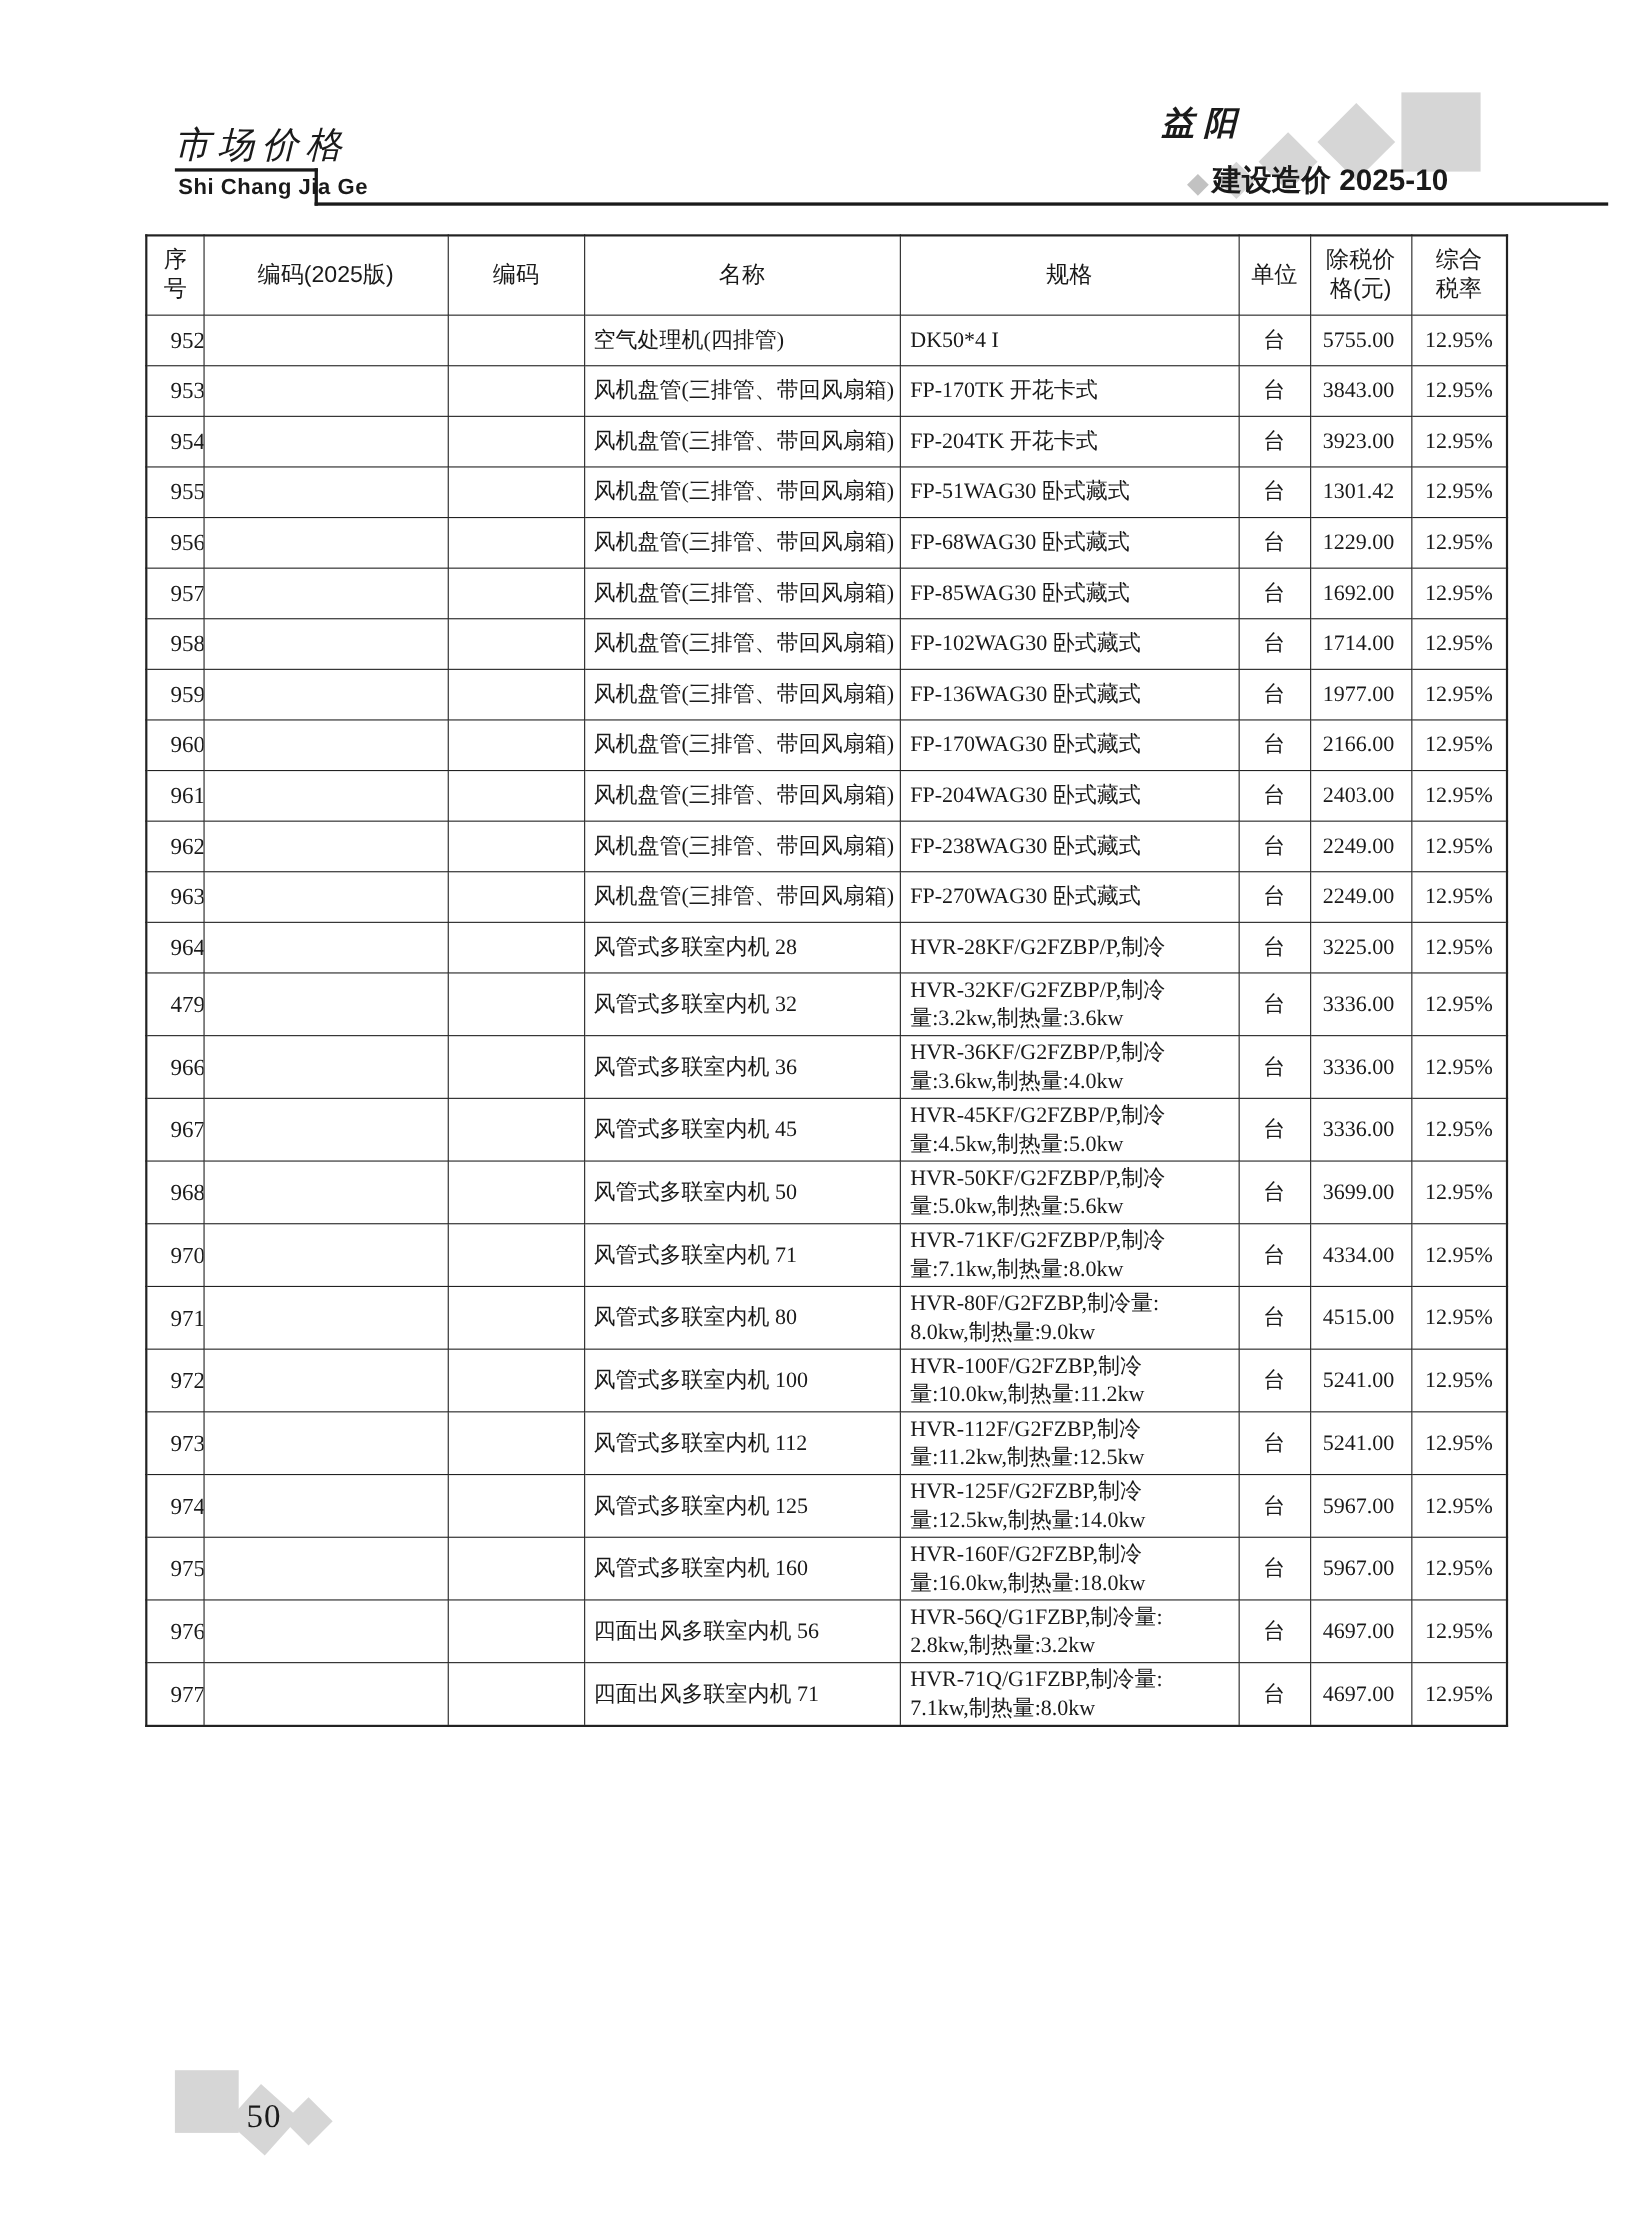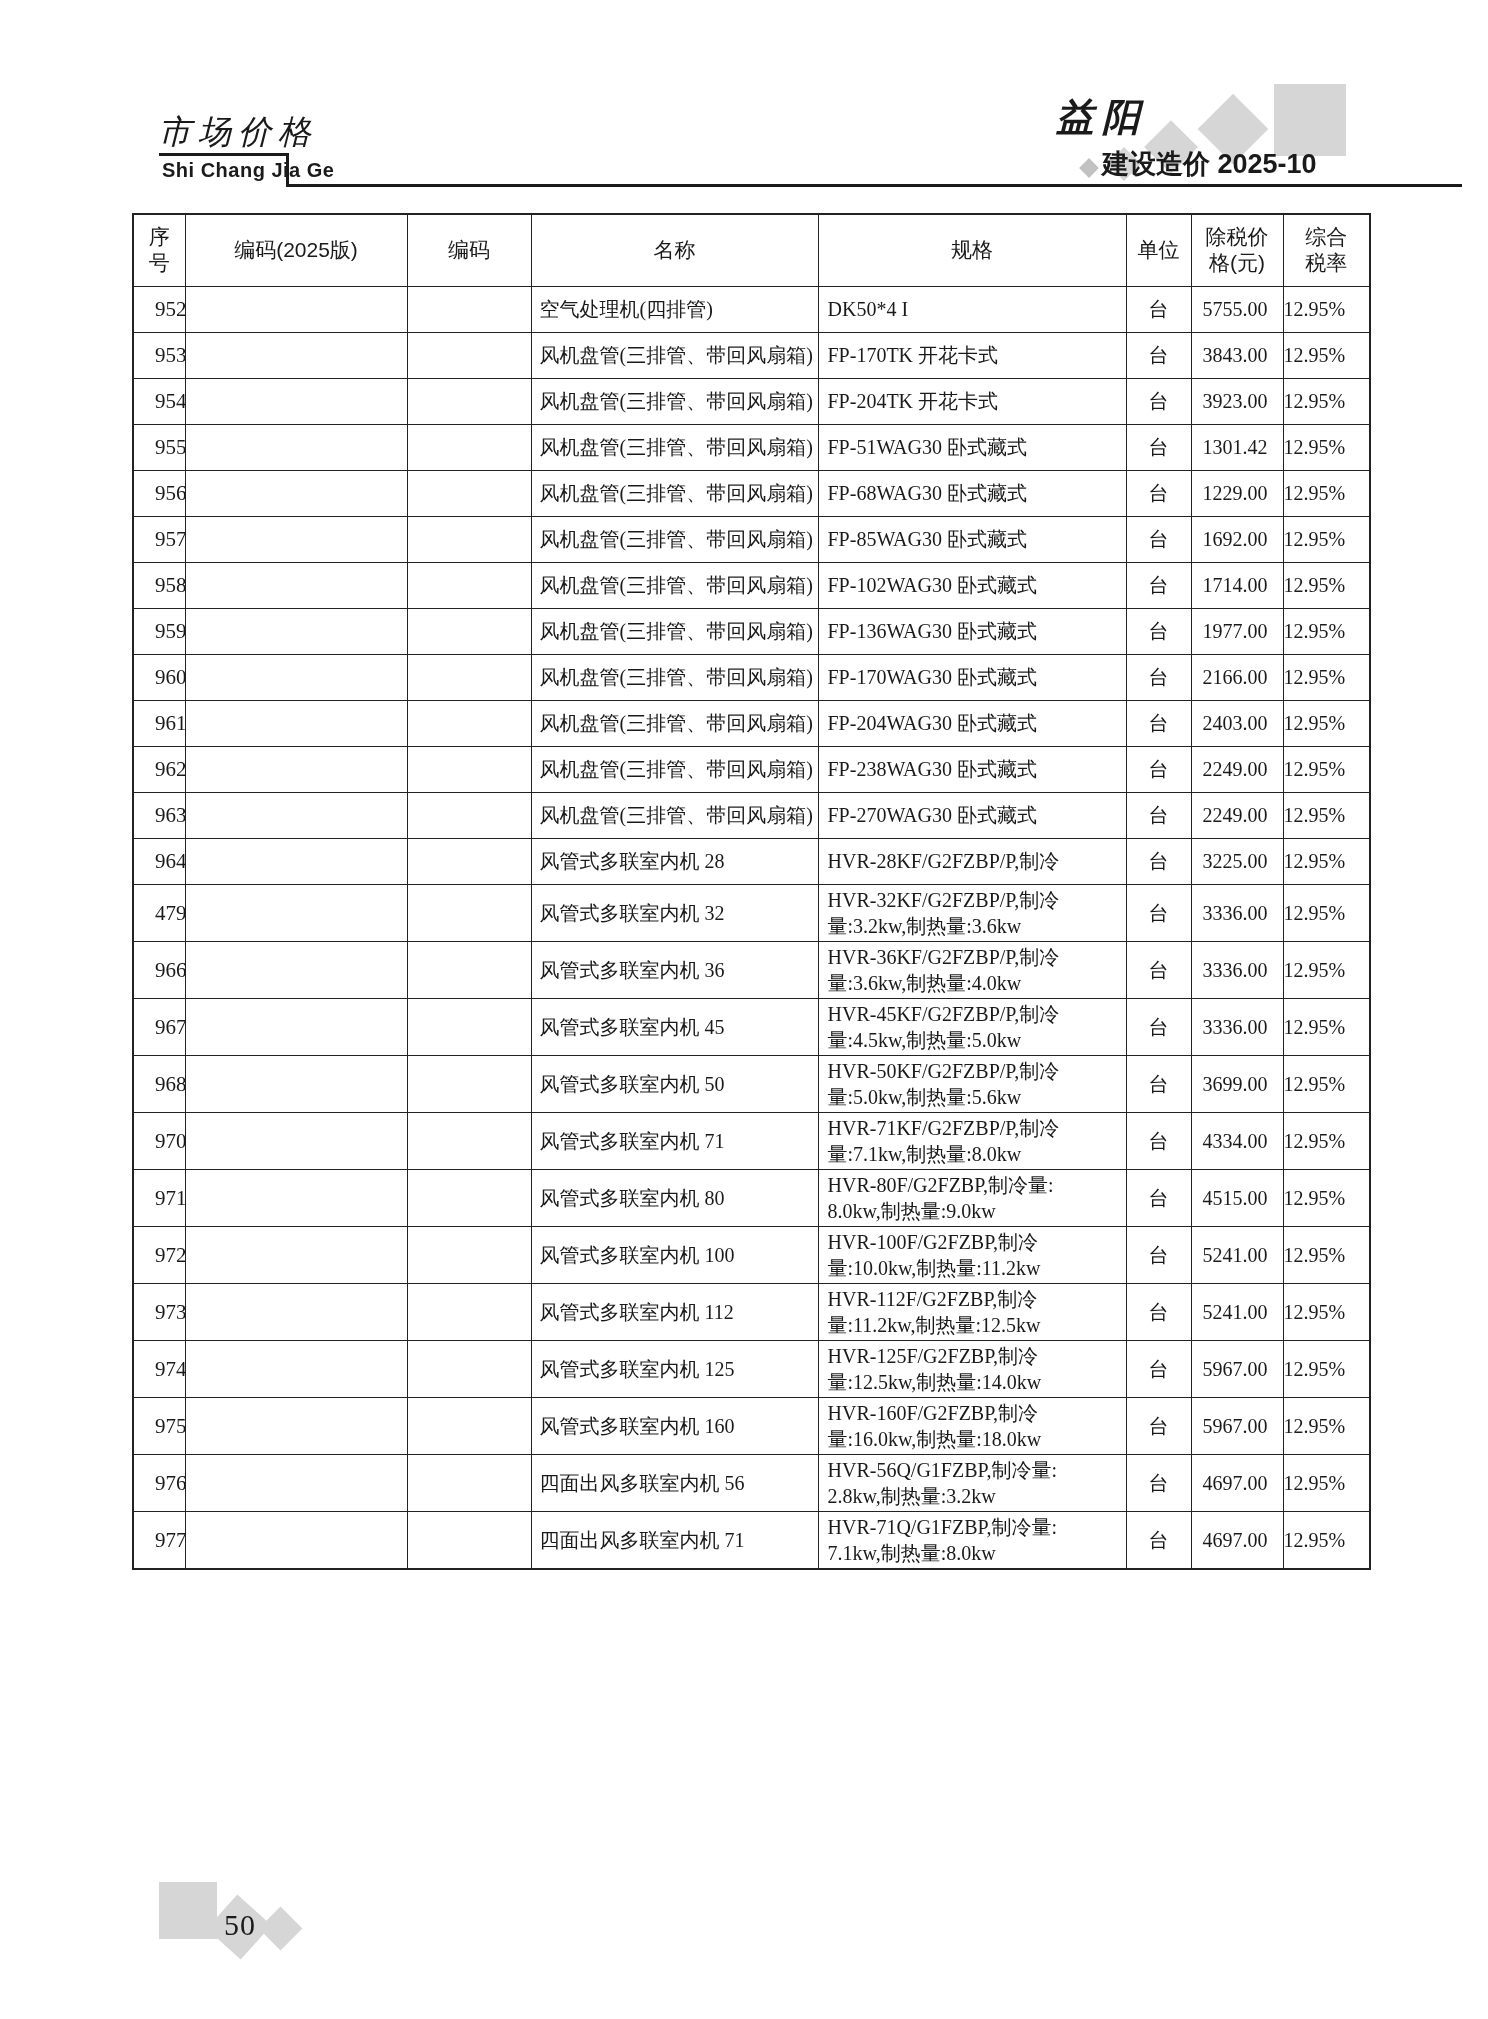--- a/index.html
+++ b/index.html
@@ -25,21 +25,21 @@
   .brand-py{
     position:absolute;left:162px;top:159px;
     font-family:"Liberation Sans","DejaVu Sans",sans-serif;
     font-size:20px;font-weight:bold;letter-spacing:0.5px;white-space:nowrap;
   }
   .rule-a{position:absolute;left:159px;top:153px;width:130px;height:3px;background:var(--ink);}
   .rule-v{position:absolute;left:286px;top:153px;width:3px;height:34px;background:var(--ink);}
   .rule-b{position:absolute;left:286px;top:184px;width:1176px;height:3px;background:var(--ink);}
   .region{
     position:absolute;left:1056px;top:92px;
-    font-size:38px;font-weight:bold;font-style:italic;
+    font-size:30px;font-weight:bold;font-style:italic;
     letter-spacing:8px;white-space:nowrap;
   }
   .issue{
     position:absolute;left:1102px;top:146px;
     font-family:"Liberation Sans","DejaVu Sans",sans-serif;
     font-size:27px;font-weight:bold;white-space:nowrap;
   }
   .decor{position:absolute;background:var(--decor);}
   .rot{transform:rotate(45deg);}
   .d-sq{left:1274px;top:84px;width:72px;height:72px;}
@@ -66,21 +66,21 @@
     font-weight:500;font-size:21px;text-align:center;
     white-space:pre-line;
   }
   table.price tbody tr{height:46px;}
   td.c-seq{text-align:right;padding-left:21px;font-size:21px;}
   td.c-code2025,td.c-code{text-align:center;}
   td.c-name{text-align:left;padding:2px 4px 2px 8px;}
   td.c-spec{text-align:left;padding:2px 4px 2px 9px;white-space:pre-line;}
   td.c-unit{text-align:center;}
   td.c-price{text-align:center;padding-right:4px;}
-  td.c-tax{}
+  td.c-tax{text-align:center;}
   
   .f-sq{left:159px;top:1882px;width:58px;height:57px;}
   .f-d1{left:216px;top:1904px;width:46px;height:46px;transform:rotate(42deg);}
   .f-d2{left:265px;top:1913px;width:31px;height:31px;}
   .page-num{
     position:absolute;left:224px;top:1908px;
     font-size:30px;letter-spacing:1px;
   }
 </style>
 </head>

